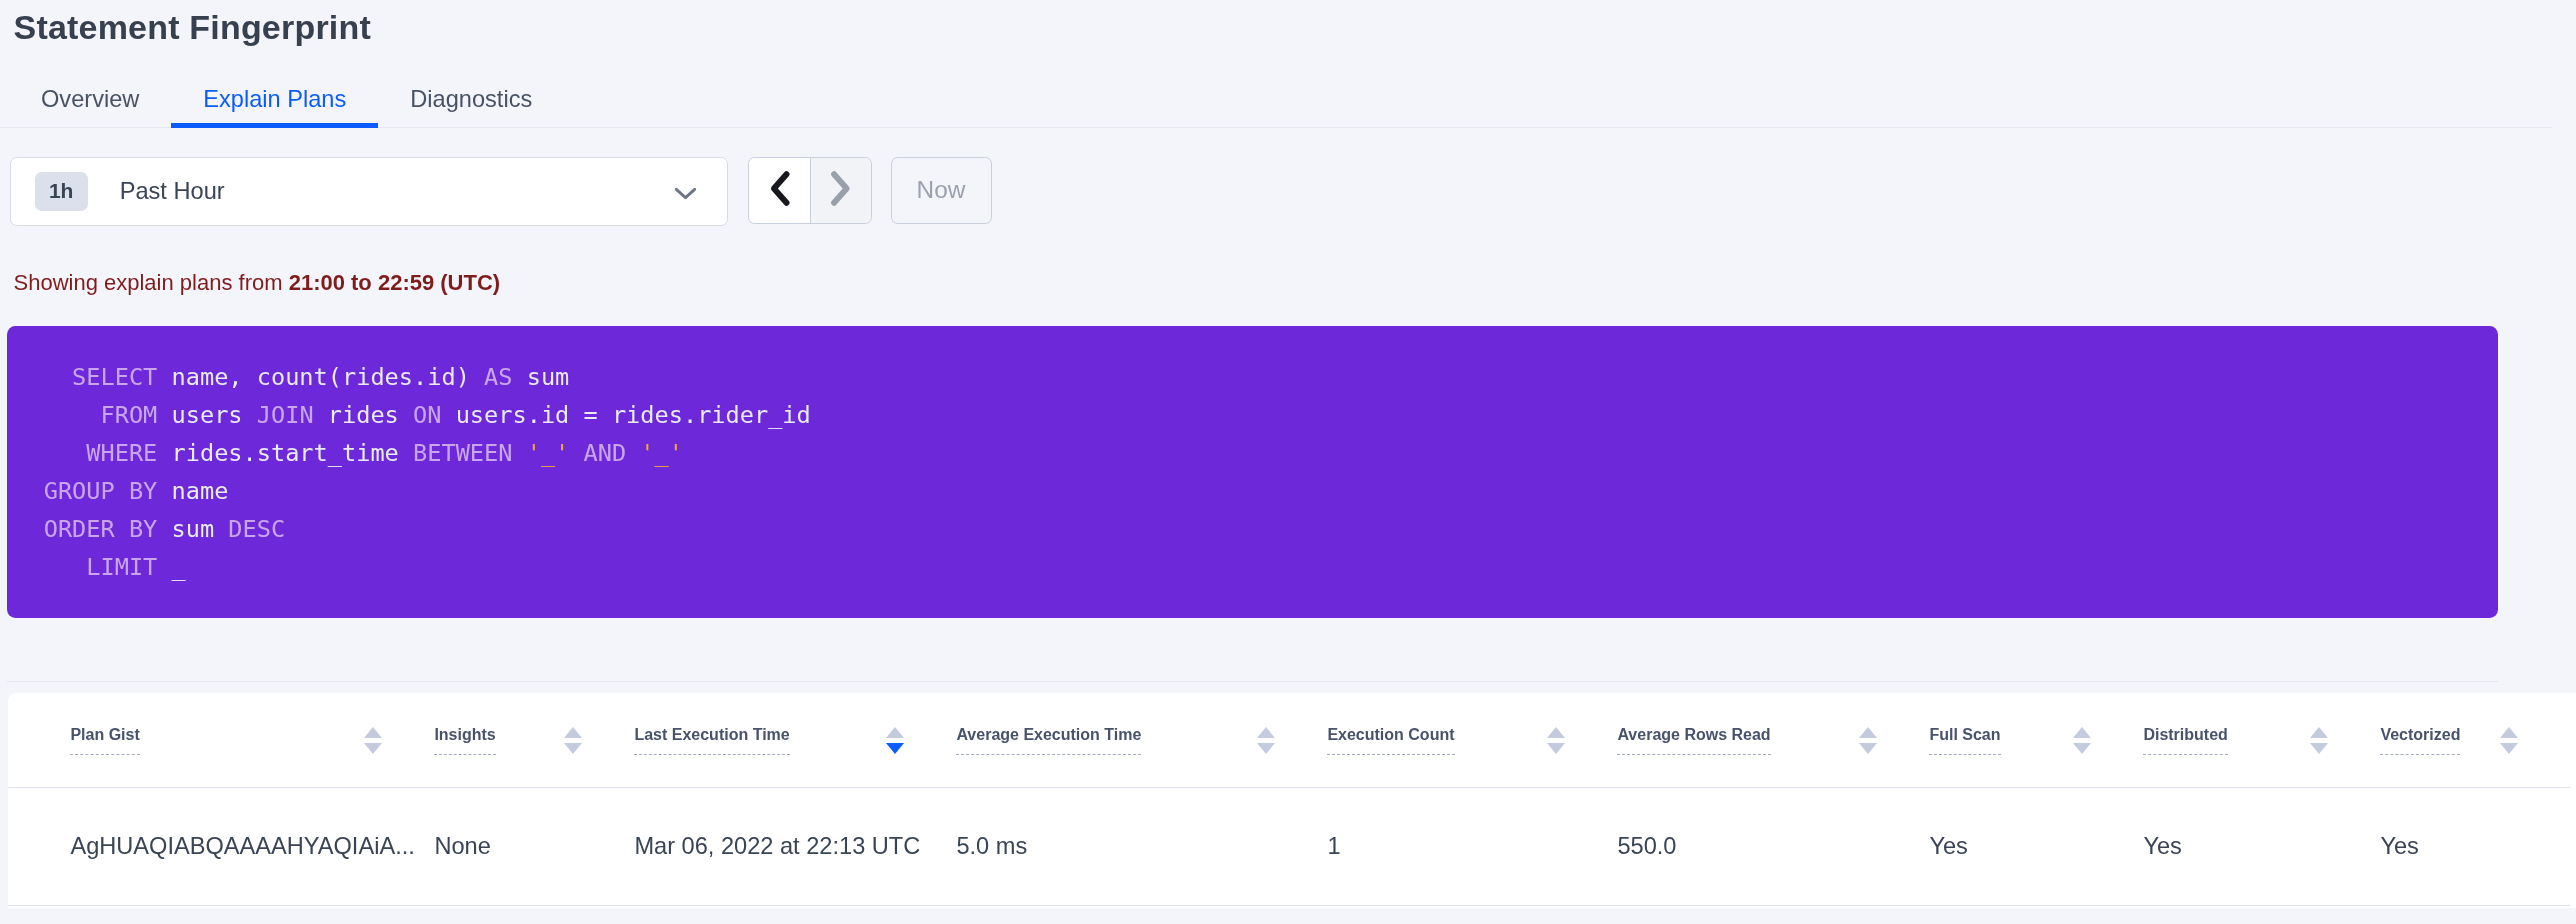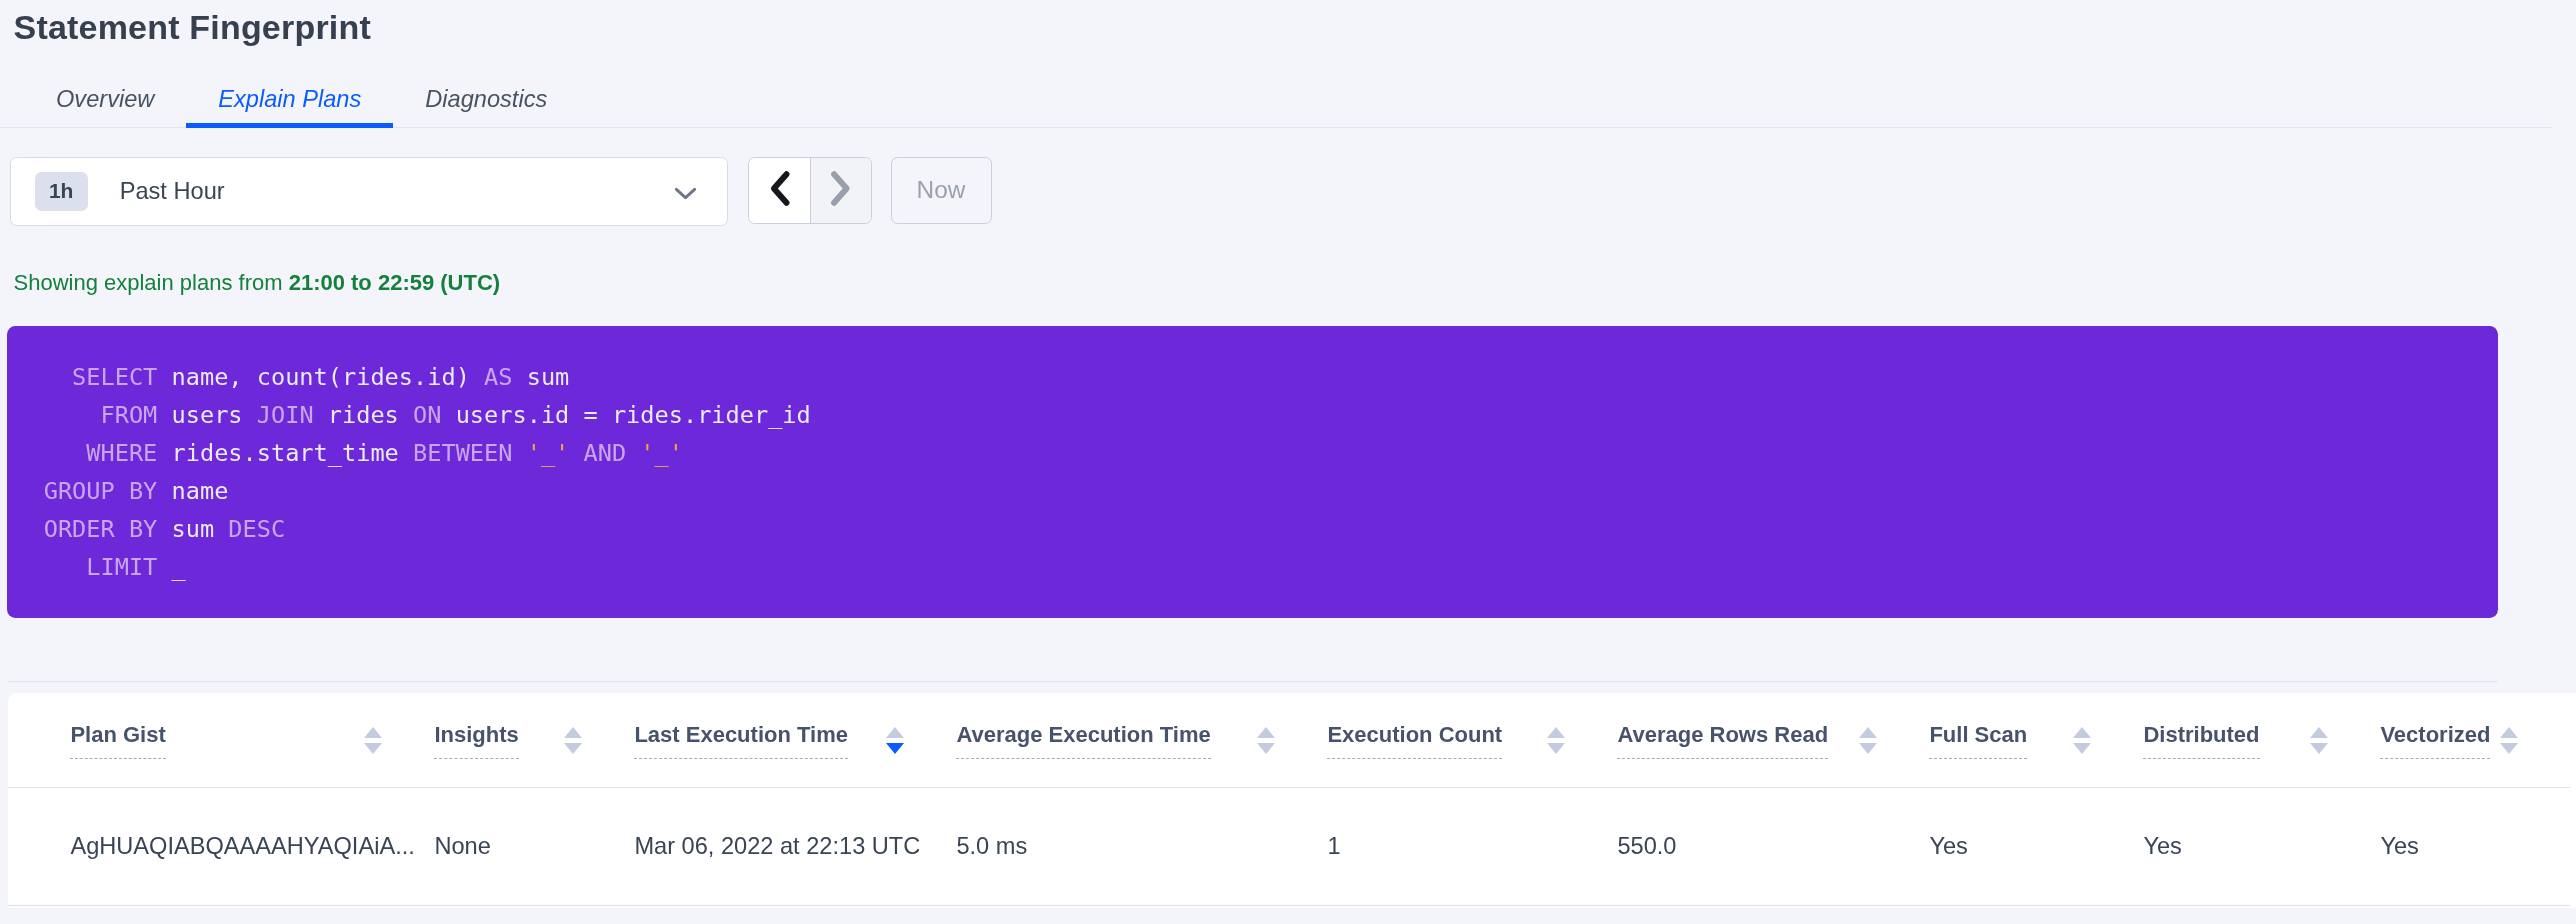--- a/index.html
+++ b/index.html
@@ -18,22 +18,21 @@
     font-size:34px; font-weight:700; color:#36404f;
     letter-spacing:0.2px;
   }
 
   
   .tabbar {
     margin-top:27px;
     width:2552px;
     border-bottom:1.7px solid #e2e6ef;
     display:flex;
-    padding-left:24px;
-    font-style:italic;
+    padding-left:9px;
   }
   .tab {
     height:54px; line-height:51px;
     padding:0 32px;
     font-size:23.6px; color:#475264;
     cursor:pointer;
     border-bottom:5px solid transparent;
     margin-bottom:-1.7px;
   }
   .tab.active { color:#0b5cff; border-bottom-color:#0b5cff; font-weight:400; }
@@ -80,21 +79,21 @@
     margin-left:18.5px;
     width:101px; height:67px;
     border:1.7px solid #c9cfdf; border-radius:6.7px;
     background:transparent;
     font-size:24.4px; color:#9ba1af;
     font-family:"Liberation Sans", sans-serif;
     cursor:default;
   }
 
   
-  .range-note { margin:44px 0 0 13.5px; font-size:22px; color:#15803d; }
+  .range-note { margin:44px 0 0 13.5px; font-size:22px; color:#7f1d1d; }
   .range-note b { font-weight:700; }
 
   
   .code-block {
     margin:30px 0 0 6.7px;
     width:2491px;
     background:#6d28d9;
     border-radius:8.4px;
     padding:32px 37px;
     font-family:"DejaVu Sans Mono", monospace;
@@ -118,21 +117,21 @@
     min-height:215px;
     background:#ffffff;
     border-radius:8.4px 0 0 0;
     padding-top:1.7px;
   }
   table { border-collapse:collapse; table-layout:fixed; width:2562px; }
   th {
     height:93px;
     text-align:left; vertical-align:middle;
     border-bottom:1.7px solid #dfe3ed;
-    font-size:22px; font-weight:700; color:#47526b;
+    font-size:16px; font-weight:700; color:#47526b;
     cursor:pointer;
   }
   .th-inner { display:flex; align-items:center; justify-content:space-between; padding-right:52px; }
   .th-label {
     display:inline-block;
     padding-bottom:9.3px;
     border-bottom:1.7px dashed #9fa9c0;
   }
   th.first .th-inner, td.first { padding-left:62px; }
   .sort-icon { display:inline-flex; flex-direction:column; align-items:center; margin-left:10px; }

